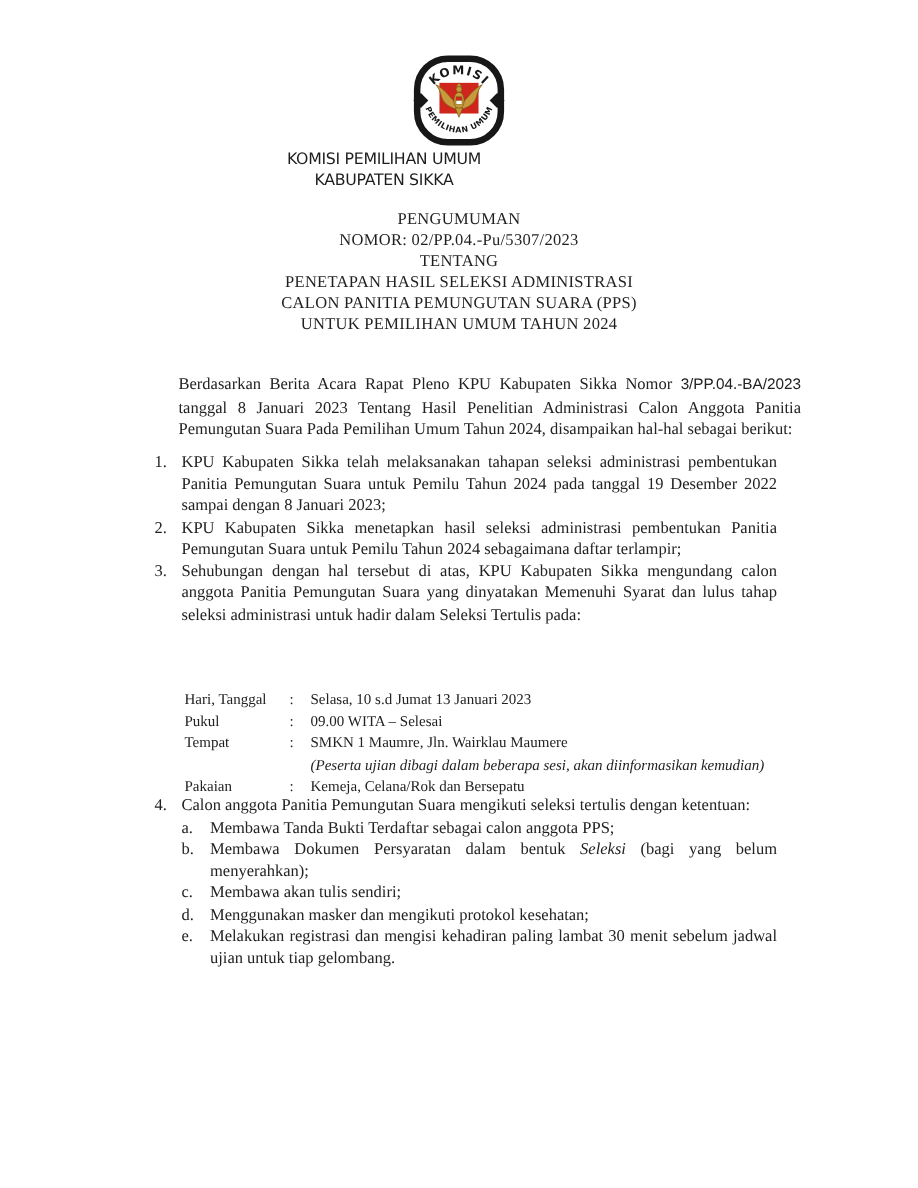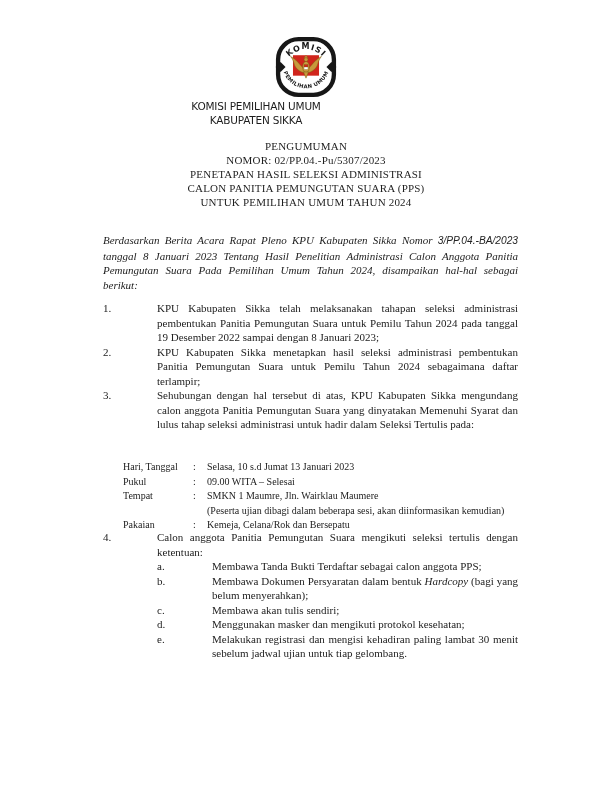--- a/index.html
+++ b/index.html
@@ -25,34 +25,34 @@
   
   .title{
     position:absolute;top:139px;left:0;width:612px;
     text-align:center;
     font-size:11px;line-height:14px;
     letter-spacing:0.2px;color:#1f1f1f;
   }
   
   .intro{
     position:absolute;top:233px;left:103px;width:415px;
-    text-align:justify;font-size:11px;line-height:14.5px;margin:0;font-style:italic;
+    text-align:justify;font-size:11px;line-height:14.5px;margin:16px;
   }
   .sans{font-family:"Liberation Sans", sans-serif;font-size:10.2px;}
   .olist{position:absolute;top:301px;left:103px;width:415px;font-size:11px;line-height:14.5px;}
   .li{display:flex;align-items:flex-start;}
   .li .num{flex:0 0 18px;}
-  .li .txt{flex:1 1 auto;text-align:justify;margin-left:36px;}
+  .li .txt{flex:1 1 auto;text-align:justify;}
   
   .schedule{position:absolute;top:460px;left:123px;width:395px;font-size:10px;line-height:14.5px;}
   .srow{display:flex;align-items:flex-start;}
   .srow .slabel{flex:0 0 70px;}
   .srow .scolon{flex:0 0 14px;}
   .srow .sval{flex:1 1 auto;}
-  .sval .just{text-align:justify;}
+  .sval .just{text-align:justify;font-style:italic;}
   
   .item4{position:absolute;top:530px;left:103px;width:415px;font-size:11px;line-height:14.5px;}
   .sublist{margin-top:0;}
   .subli{display:flex;align-items:flex-start;}
   .subli .letter{flex:0 0 19px;}
   .subli .txt{flex:1 1 auto;text-align:justify;}
   .it{font-style:italic;}
 </style>
 </head>
 <body>
@@ -90,20 +90,21 @@
   </div>
 
   <div class="org">
     <div>KOMISI PEMILIHAN UMUM</div>
     <div>KABUPATEN SIKKA</div>
   </div>
 
   <div class="title">
     <div>PENGUMUMAN</div>
     <div>NOMOR: 02/PP.04.-Pu/5307/2023</div>
+    <div>TENTANG</div>
     <div>PENETAPAN HASIL SELEKSI ADMINISTRASI</div>
     <div>CALON PANITIA PEMUNGUTAN SUARA (PPS)</div>
     <div>UNTUK PEMILIHAN UMUM TAHUN 2024</div>
   </div>
 
   <p class="intro"><span>Berdasarkan Berita Acara Rapat Pleno KPU Kabupaten Sikka Nomor </span><span class="sans">3/PP.04.-BA/2023</span><span> tanggal 8 Januari 2023 Tentang Hasil Penelitian Administrasi Calon Anggota Panitia Pemungutan Suara Pada Pemilihan Umum Tahun 2024, disampaikan hal-hal sebagai berikut:</span></p>
 
   <div class="olist">
     <div class="li">
       <span class="num">1.</span>
@@ -150,21 +151,21 @@
       <span class="num">4.</span>
       <span class="txt">
         <div style="text-align:justify;">Calon anggota Panitia Pemungutan Suara mengikuti seleksi tertulis dengan ketentuan:</div>
         <div class="sublist">
           <div class="subli">
             <span class="letter">a.</span>
             <span class="txt">Membawa Tanda Bukti Terdaftar sebagai calon anggota PPS;</span>
           </div>
           <div class="subli">
             <span class="letter">b.</span>
-            <span class="txt"><span>Membawa Dokumen Persyaratan dalam bentuk </span><span class="it">Hardcopy</span><span> (bagi yang belum menyerahkan);</span></span>
+            <span class="txt"><span>Membawa Dokumen Persyaratan dalam bentuk </span><span class="it">Seleksi</span><span> (bagi yang belum menyerahkan);</span></span>
           </div>
           <div class="subli">
             <span class="letter">c.</span>
             <span class="txt">Membawa akan tulis sendiri;</span>
           </div>
           <div class="subli">
             <span class="letter">d.</span>
             <span class="txt">Menggunakan masker dan mengikuti protokol kesehatan;</span>
           </div>
           <div class="subli">

